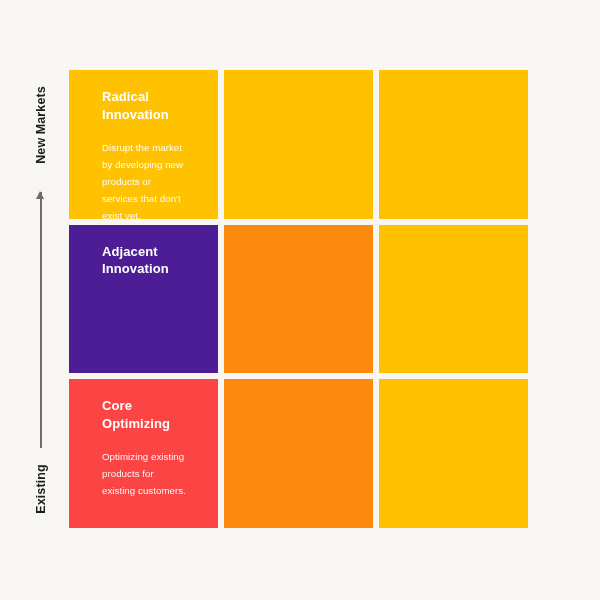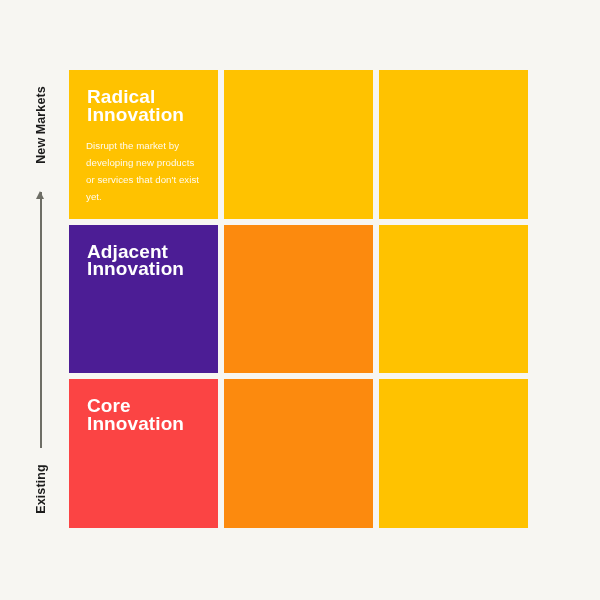--- a/index.html
+++ b/index.html
@@ -83,35 +83,35 @@
   }
 
   .cell {
     position: relative;
     box-sizing: border-box;
     padding: 18px 16px 16px 17px;
     overflow: hidden;
   }
 
   .cell-title {
-    font-size: 19px;
+    font-size: 13px;
     font-weight: bold;
     line-height: 17.5px;
     color: #ffffff;
-    margin: 0 0 14px 1px;
+    margin: 0 0 14px 16px;
     letter-spacing: 0.1px;
     white-space: pre-line;
   }
 
   .cell-desc {
     font-size: 9.7px;
     line-height: 17px;
     color: #ffffff;
     opacity: 0.94;
-    margin: 0;
+    margin: 16px;
     max-width: 122px;
     letter-spacing: 0.05px;
   }
 </style>
 </head>
 <body>
 
 <div id="matrix-canvas">
 
   <div class="y-axis">
@@ -129,19 +129,20 @@
       <div class="cell is-empty" style="background: rgb(255, 194, 0);"></div>
       <div class="cell is-empty" style="background: rgb(255, 194, 0);"></div>
       <div class="cell" style="background: #4c1d95;">
         <div class="cell-title">Adjacent
 Innovation</div>
       </div>
       <div class="cell is-empty" style="background: rgb(252, 138, 14);"></div>
       <div class="cell is-empty" style="background: rgb(255, 194, 0);"></div>
       <div class="cell" style="background: rgb(251, 68, 68);">
         <div class="cell-title">Core
-Innovation</div>
+Optimizing</div>
+        <div class="cell-desc">Optimizing existing products for existing customers.</div>
       </div>
       <div class="cell is-empty" style="background: rgb(252, 138, 14);"></div>
       <div class="cell is-empty" style="background: rgb(255, 194, 0);"></div>
     </div>
 
 </div>
 
 </body></html>

